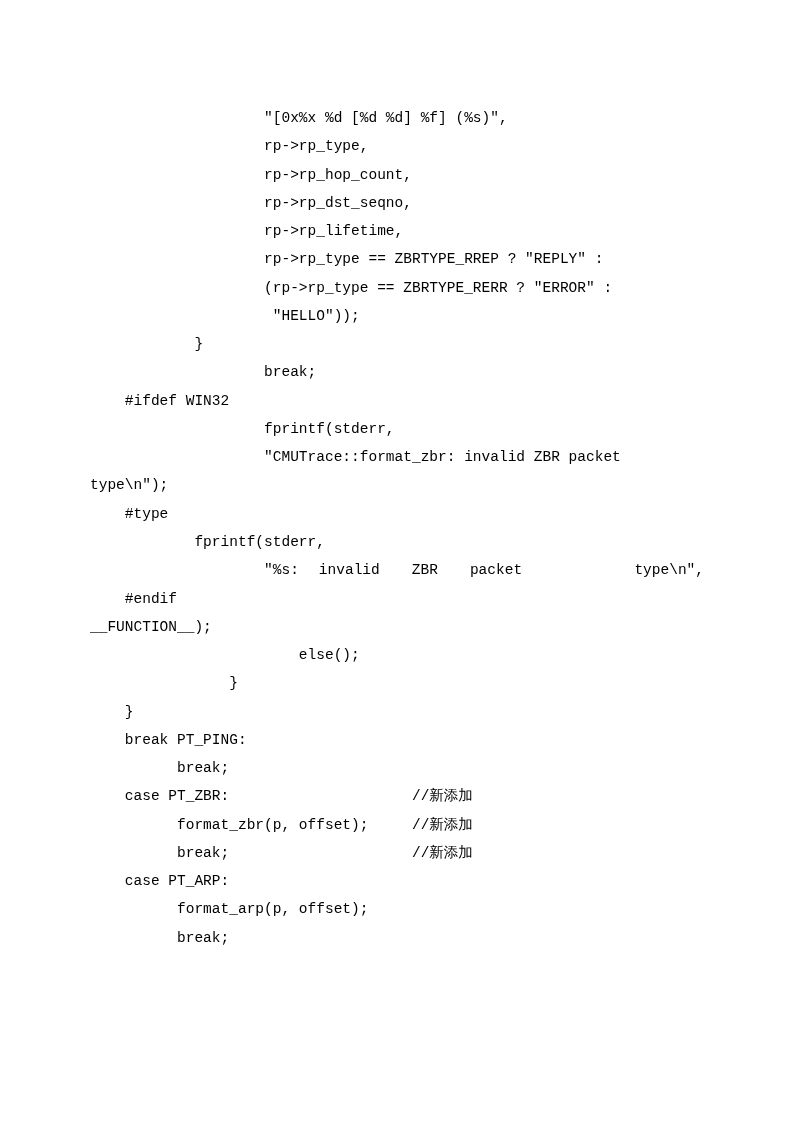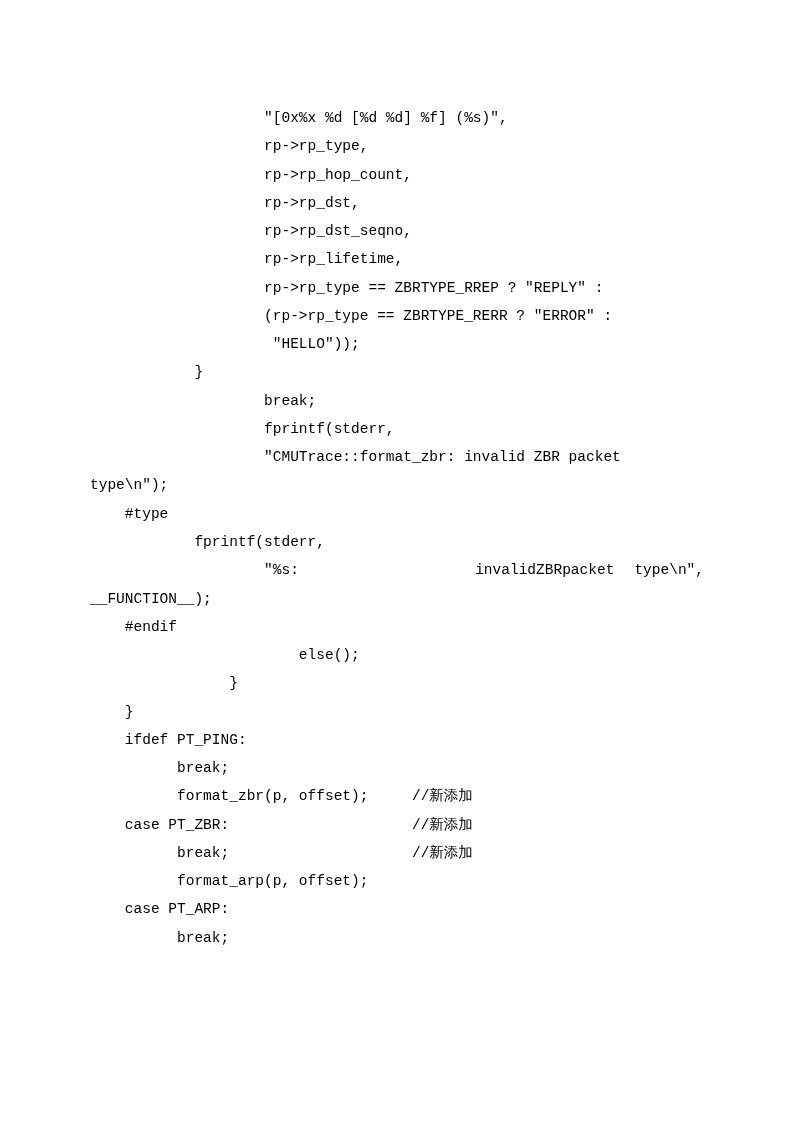--- a/index.html
+++ b/index.html
@@ -19,51 +19,51 @@
   .l { white-space: pre; }
 </style>
 </head>
 <body>
 
 <div class="page">
 
   <div class="l">                    "[0x%x %d [%d %d] %f] (%s)",</div>
   <div class="l">                    rp-&gt;rp_type,</div>
   <div class="l">                    rp-&gt;rp_hop_count,</div>
-  <div class="l">                    rp-&gt;rp_dst,</div>
   <div class="l">                    rp-&gt;rp_dst_seqno,</div>
   <div class="l">                    rp-&gt;rp_lifetime,</div>
   <div class="l">                    rp-&gt;rp_type == ZBRTYPE_RREP ? "REPLY" :</div>
   <div class="l">                    (rp-&gt;rp_type == ZBRTYPE_RERR ? "ERROR" :</div>
   <div class="l">                     "HELLO"));</div>
   <div class="l">            }</div>
   <div class="l">                    break;</div>
+  <div class="l">    #ifdef WIN32</div>
   <div class="l">                    fprintf(stderr,</div>
   <div class="l">                    "CMUTrace::format_zbr: invalid ZBR packet </div>
   <div class="l">type\n");</div>
   <div class="l">    #type</div>
   <div class="l">            fprintf(stderr,</div>
 
   <div style="display:flex;">
     <span class="l">                    "%s:</span>
-    <span style="flex:1; display:flex; justify-content:flex-end; padding:0 20px 0 20px;">
+    <span style="flex:1; display:flex; justify-content:flex-start; padding:0 20px 0 20px;gap:32px;">
       <span>invalid</span>
       <span>ZBR</span>
       <span>packet</span>
     </span>
     <span class="l">type\n",</span>
   </div>
 
+  <div class="l">    #endif</div>
   <div class="l">__FUNCTION__);</div>
-  <div class="l">    #endif</div>
   <div class="l">                        else();</div>
   <div class="l">                }</div>
   <div class="l">    }</div>
-  <div class="l">    ifdef PT_PING:</div>
+  <div class="l">    break PT_PING:</div>
   <div class="l">          break;</div>
+  <div class="l">    case PT_ZBR:                     //新添加</div>
   <div class="l">          format_zbr(p, offset);     //新添加</div>
-  <div class="l">    case PT_ZBR:                     //新添加</div>
   <div class="l">          break;                     //新添加</div>
+  <div class="l">    case PT_ARP:</div>
   <div class="l">          format_arp(p, offset);</div>
-  <div class="l">    case PT_ARP:</div>
   <div class="l">          break;</div>
 
 </div>
 
 </body></html>

